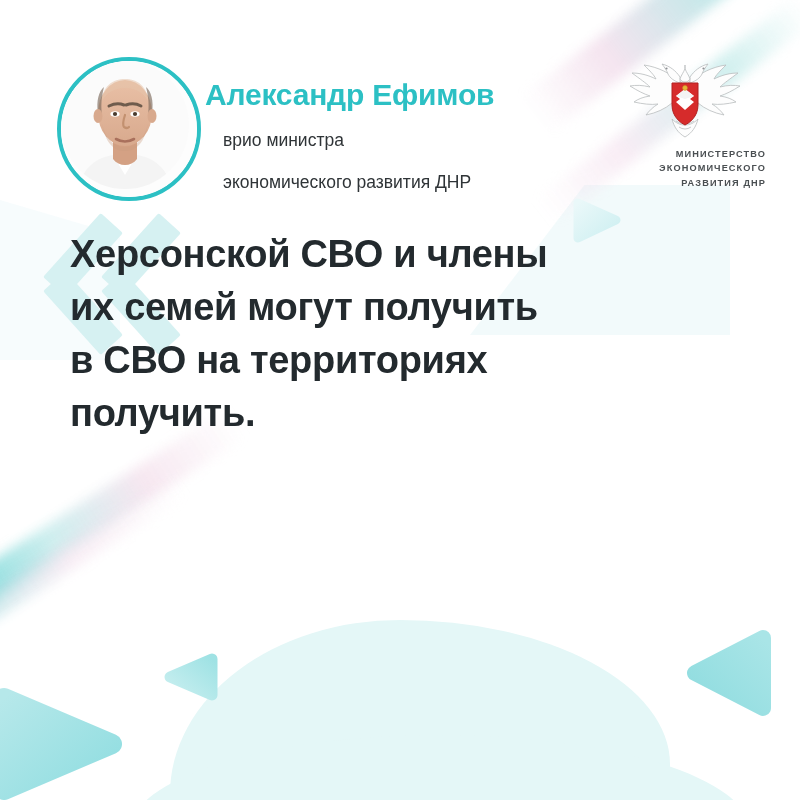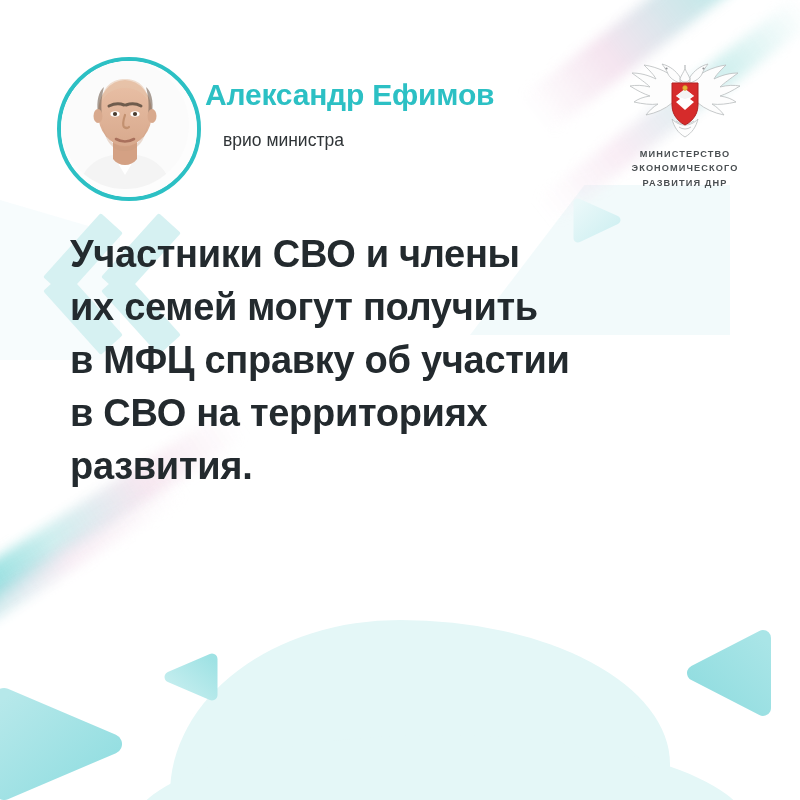--- a/index.html
+++ b/index.html
@@ -220,20 +220,21 @@
   }
   .ministry-emblem svg { display: block; }
   .ministry-text {
     margin-top: 3px;
     font-size: 9.2px;
     font-weight: bold;
     color: #4a4f52;
     letter-spacing: 1.1px;
     line-height: 1.55;
     text-transform: uppercase;
+    text-align: right;
   }
   .ministry-text div { white-space: nowrap; }
 
   
   .headline {
     position: absolute;
     left: 70px;
     top: 228px;
     width: 680px;
   }
@@ -366,20 +367,21 @@
 
             <path d="M41 62 C44 82 53 90 64 90 C75 90 84 82 87 62 C84 78 75 86 64 86 C53 86 44 78 41 62 Z" fill="#c89a7d" opacity=".35"></path>
           </g>
         </svg>
       </div>
     </div>
 
     <div class="speaker">
       <div class="speaker-name">Александр Ефимов</div>
       <div class="speaker-role">врио министра</div>
+      <div class="speaker-role">экономического развития ДНР</div>
     </div>
 
     <div class="ministry">
       <div class="ministry-emblem">
         <svg width="122" height="90" viewBox="0 0 122 90">
           <g stroke="#b9bcbe" stroke-width="0.8" fill="#fdfdfd">
 
             <path d="M58 30 C46 20 34 14 20 12 C26 18 30 22 32 26 C24 22 16 20 8 20
                      C16 26 22 30 26 34 C18 32 12 32 6 33 C14 38 20 41 26 43
                      C19 44 14 46 10 49 C19 51 27 52 34 51
@@ -417,20 +419,19 @@
       </div>
       <div class="ministry-text">
         <div>МИНИСТЕРСТВО</div>
         <div>ЭКОНОМИЧЕСКОГО</div>
         <div>РАЗВИТИЯ ДНР</div>
       </div>
     </div>
   </div>
 
   <div class="headline">
-    <div class="headline-line">Участники СВО и члены</div>
+    <div class="headline-line">Херсонской СВО и члены</div>
     <div class="headline-line">их семей могут получить</div>
-    <div class="headline-line">в МФЦ справку об участии</div>
     <div class="headline-line">в СВО на территориях</div>
-    <div class="headline-line">развития.</div>
+    <div class="headline-line">получить.</div>
   </div>
 
 </div>
 
 </body></html>

